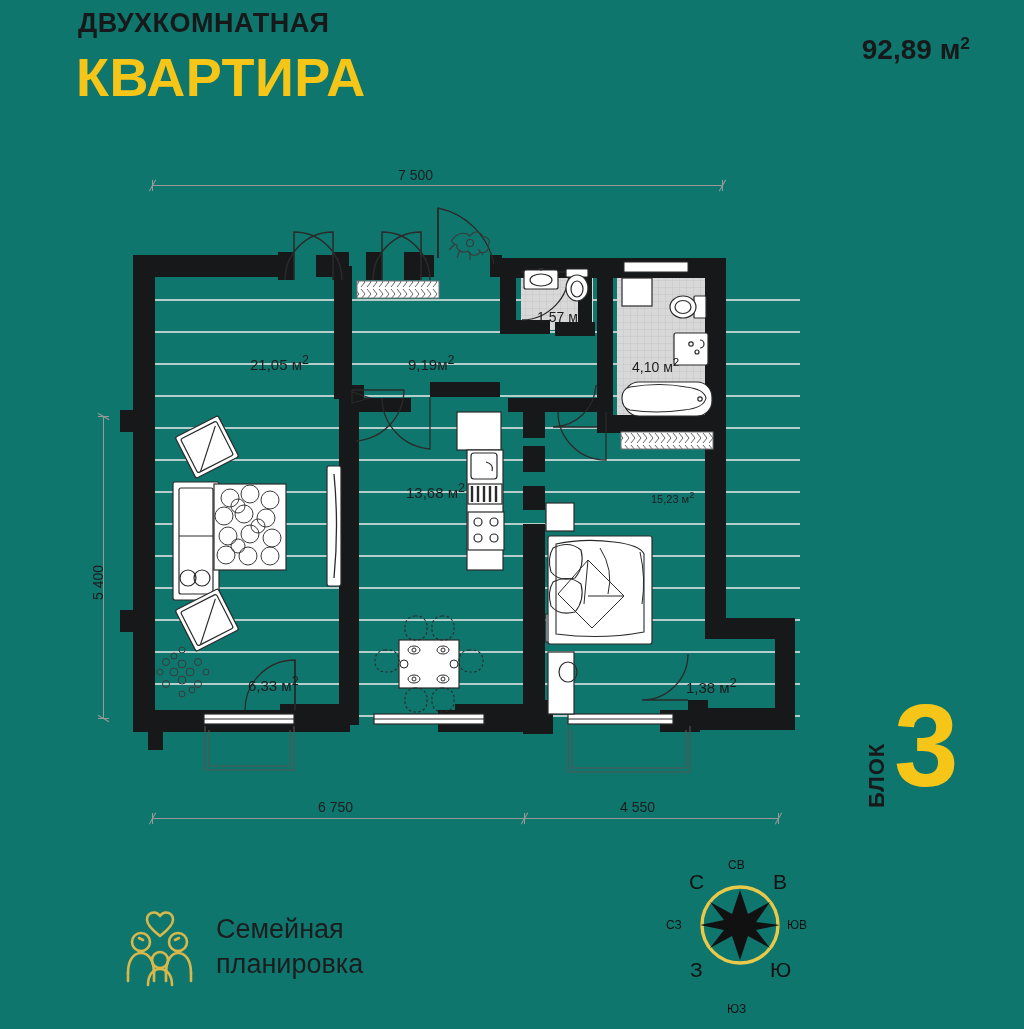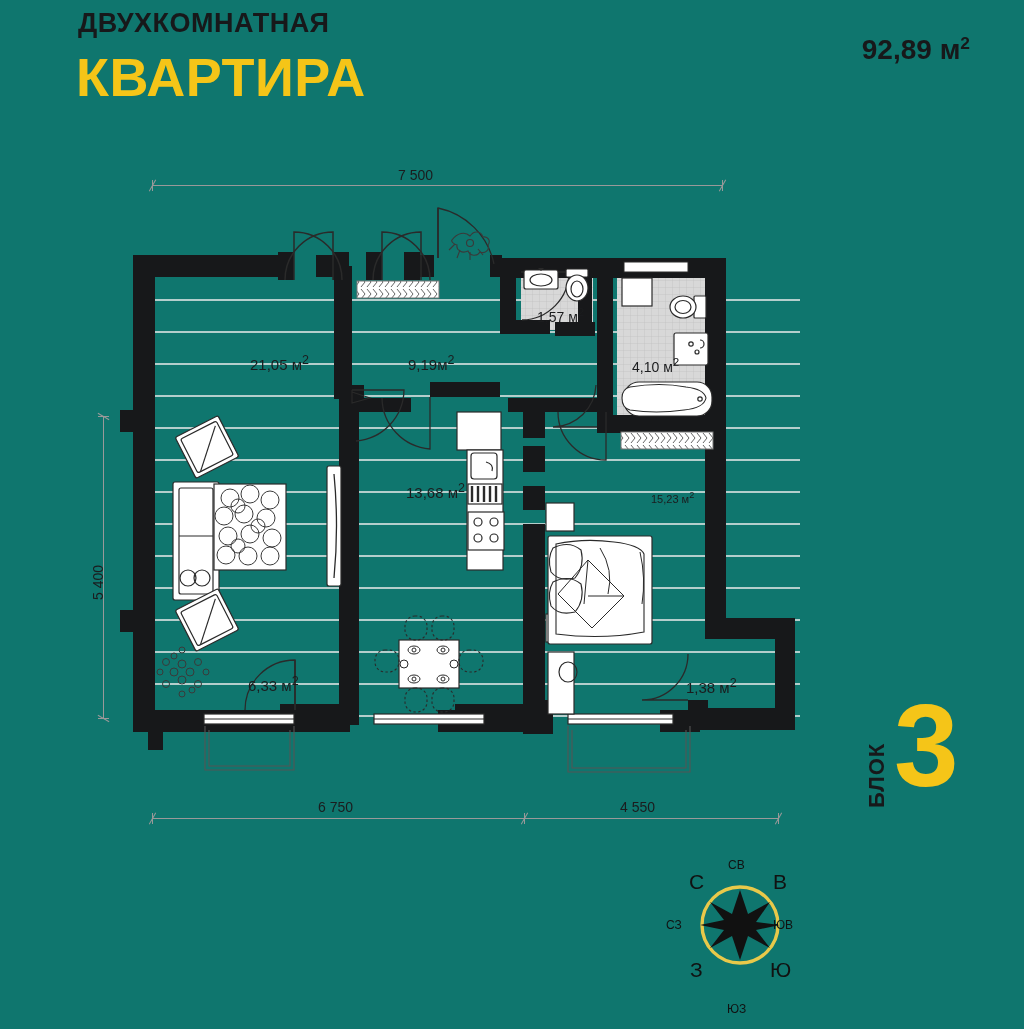--- a/index.html
+++ b/index.html
@@ -476,33 +476,51 @@
   </div>
   <div style="position:absolute; left:686px; top:676px; font-size:15px; color:#1b1c1e;">
     <span>1,38 м</span><sup>2</sup>
   </div>
 
   <div id="block-badge">
     <div id="block-word">БЛОК</div>
     <div id="block-number">3</div>
   </div>
 
+  <div id="family-badge">
+    <svg width="80" height="78" viewBox="0 0 80 78" style="position:absolute;left:0;top:6px;">
+      <g fill="none" stroke="#D9B84B" stroke-width="2.6" stroke-linecap="round" stroke-linejoin="round">
+        <path d="M40 5 c-4 -6 -13 -4 -13 4 c0 6 8 12 13 16 c5 -4 13 -10 13 -16 c0 -8 -9 -10 -13 -4z"></path>
+        <circle cx="21" cy="31" r="9"></circle>
+        <path d="M8 62 c0 -12 5 -20 13 -20 c8 0 13 8 13 20"></path>
+        <path d="M8 62 l0 8 M34 58 l0 12"></path>
+        <circle cx="58" cy="31" r="9"></circle>
+        <path d="M46 62 c0 -12 5 -20 12 -20 c8 0 13 8 13 20"></path>
+        <path d="M71 62 l0 8 M46 58 l0 12"></path>
+        <circle cx="40" cy="49" r="8"></circle>
+        <path d="M28 74 c0 -10 5 -16 12 -16 c7 0 12 6 12 16"></path>
+        <path d="M19 27 l4 2 M59 27 l-4 2"></path>
+      </g>
+    </svg>
+    <div id="family-text">Семейная
+планировка</div>
+  </div>
 
   <div id="compass">
     <svg width="160" height="135" viewBox="0 0 160 135" style="position:absolute;left:0;top:0;">
       <circle cx="80" cy="67" r="38" fill="none" stroke="#E8C94A" stroke-width="3.4"></circle>
       <path d="M80 32
                L88 56 L110 44 L96 64
                L120 67 L96 72 L110 90 L88 78
                L80 102 L72 78 L50 90 L64 72
                L40 67 L64 62 L50 44 L72 56 Z" fill="#111111"></path>
     </svg>
     <div class="compass-dir dir-minor" style="left:68px; top:0px;">СВ</div>
     <div class="compass-dir dir-major" style="left:29px; top:12px;">С</div>
     <div class="compass-dir dir-major" style="left:113px; top:12px;">В</div>
     <div class="compass-dir dir-minor" style="left:6px; top:60px;">СЗ</div>
-    <div class="compass-dir dir-minor" style="left:113px; top:60px;">ЮВ</div>
+    <div class="compass-dir dir-minor" style="left:127px; top:60px;">ЮВ</div>
     <div class="compass-dir dir-major" style="left:30px; top:100px;">З</div>
     <div class="compass-dir dir-major" style="left:110px; top:100px;">Ю</div>
     <div class="compass-dir dir-minor" style="left:67px; top:113px;margin-top:31px;">ЮЗ</div>
   </div>
 
 </div>
 
 </body></html>

